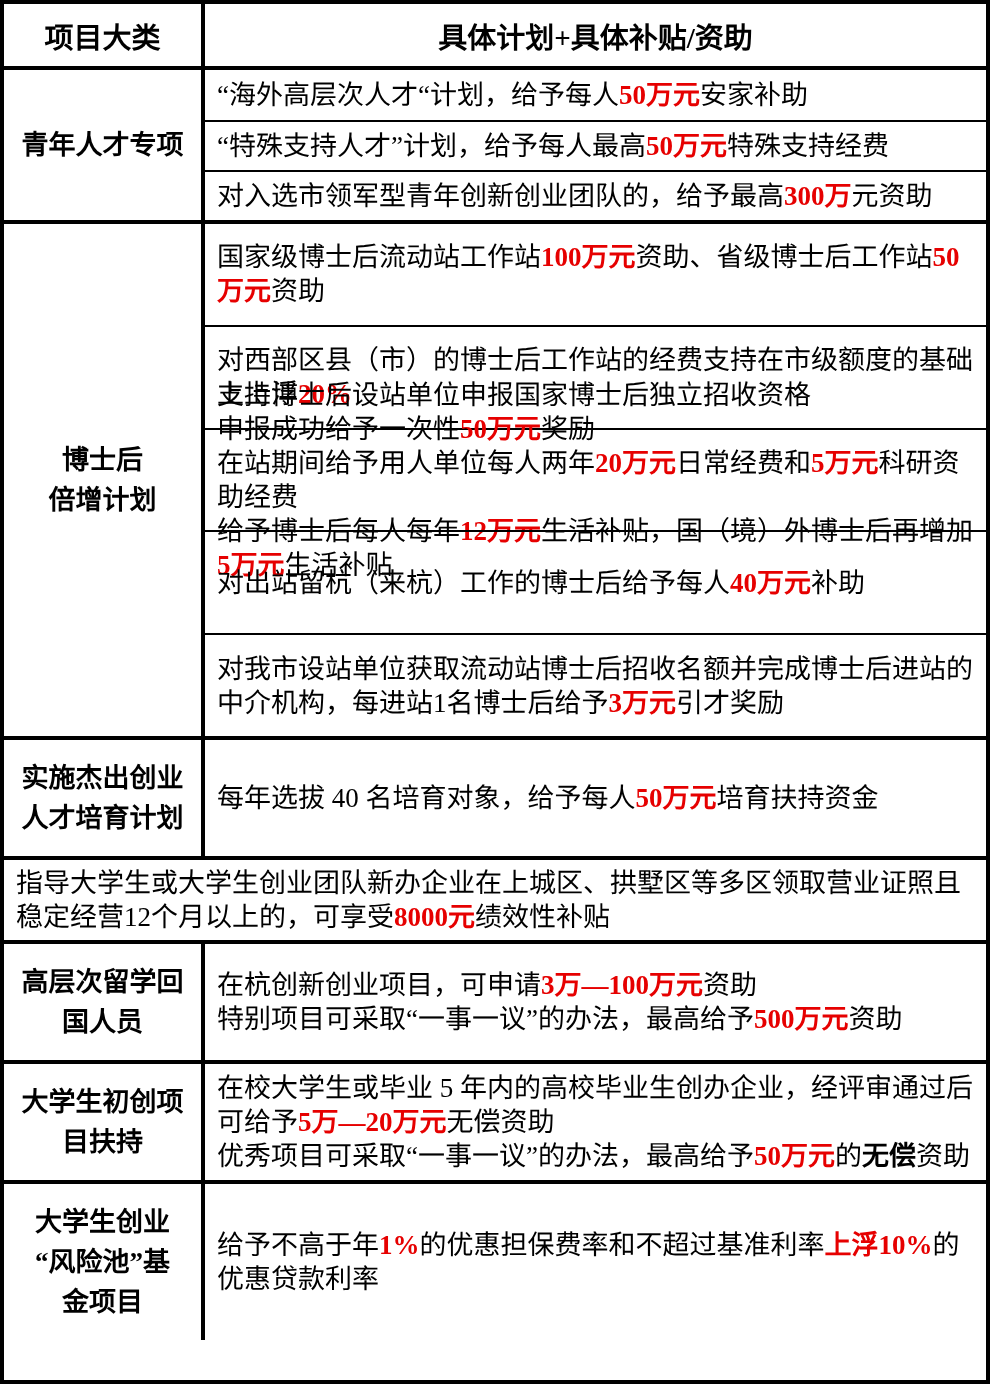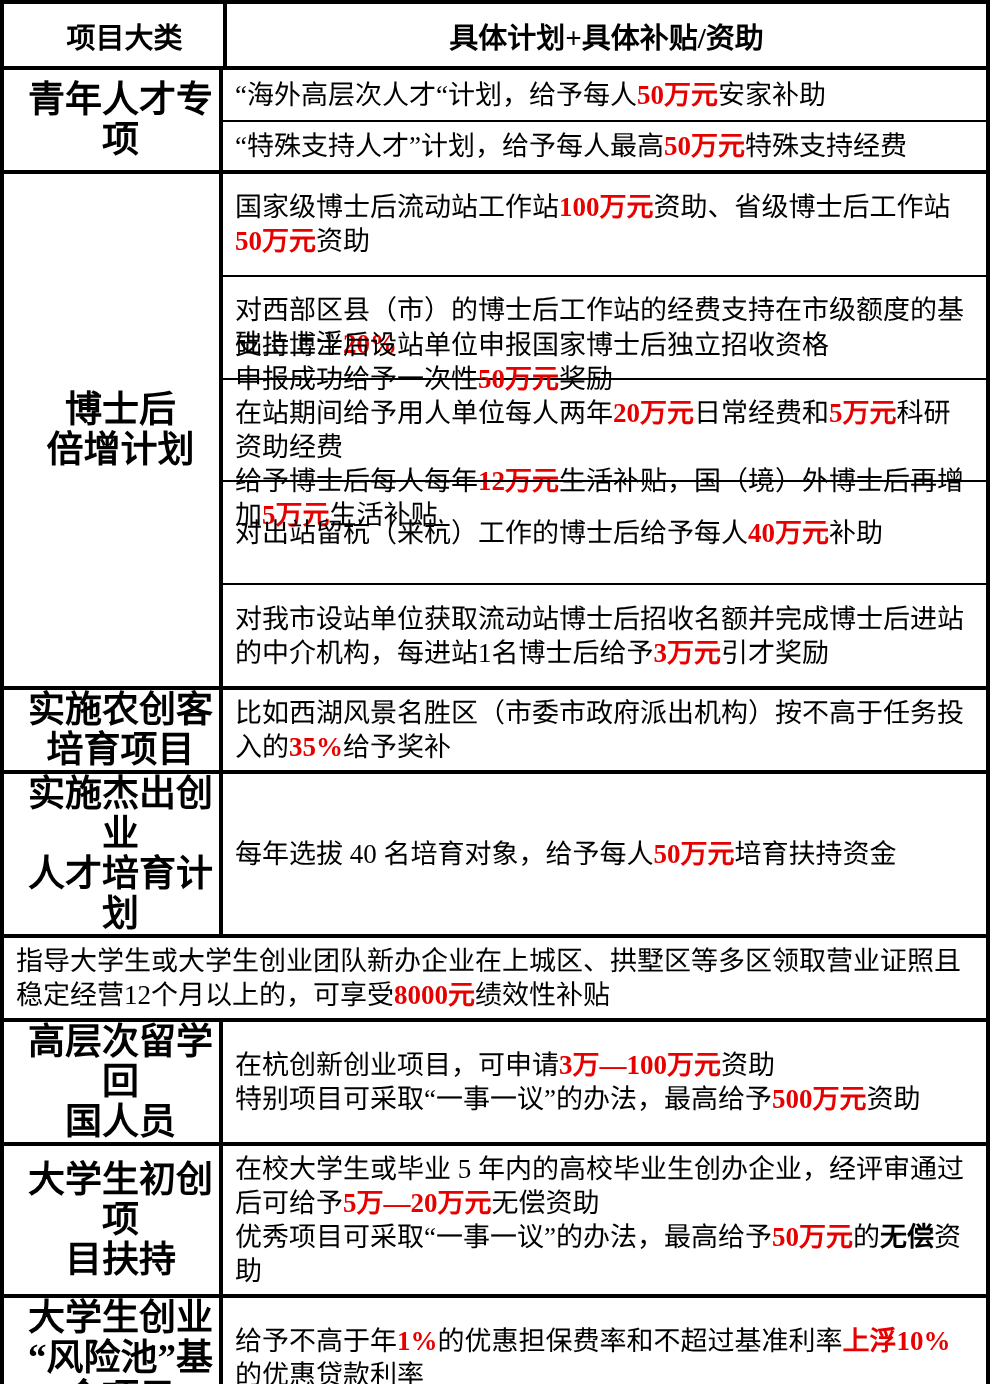--- a/index.html
+++ b/index.html
@@ -21,35 +21,34 @@
   
   .hrow { display: flex; }
   .hcell {
     display: flex; align-items: center; justify-content: center;
     min-height: 62px;
     font-weight: 700;
     font-size: 29px;
     text-align: center;
     padding: 4px;
   }
-  .hcat { flex: 0 0 201px; border-right: 4px solid var(--ink); margin-left: 22px; }
+  .hcat { flex: 0 0 201px; border-right: 4px solid var(--ink); }
   .hdet { flex: 1; }
   
   .trow { display: flex; border-top: 4px solid var(--ink); }
   .cat {
     flex: 0 0 201px;
     border-right: 4px solid var(--ink);
     display: flex; align-items: center; justify-content: center;
     text-align: center;
     font-weight: 700;
-    font-size: 37px;
+    font-size: 27px;
     line-height: 40px;
     white-space: pre-line;
-    padding: 0 4px;
-    margin-left: 18px;
+    padding: 18px 4px;
   }
   .cells { flex: 1; display: flex; flex-direction: column; }
   .cell {
     flex: 1;
     display: flex; flex-direction: column; justify-content: center;
     min-height: 50px;
     padding: 6px 12px;
     font-size: 27px;
     line-height: 34px;
   }
@@ -71,20 +70,23 @@
 
   <div class="trow">
     <div class="cat">青年人才专项</div>
     <div class="cells">
       <div class="cell">
           <div class="para"><span class="run">“海外高层次人才“计划，给予每人</span><span class="red">50万元</span><span class="run">安家补助</span></div>
         </div>
       <div class="cell">
           <div class="para"><span class="run">“特殊支持人才”计划，给予每人最高</span><span class="red">50万元</span><span class="run">特殊支持经费</span></div>
         </div>
+      <div class="cell">
+          <div class="para"><span class="run">对入选市领军型青年创新创业团队的，给予最高</span><span class="red">300万</span><span class="run">元资助</span></div>
+        </div>
     </div>
   </div>
 
   <div class="trow">
     <div class="cat">博士后
 倍增计划</div>
     <div class="cells">
       <div class="cell">
           <div class="para"><span class="run">国家级博士后流动站工作站</span><span class="red">100万元</span><span class="run">资助、省级博士后工作站</span><span class="red">50万元</span><span class="run">资助</span></div>
         </div>
@@ -99,29 +101,20 @@
         </div>
       <div class="cell">
           <div class="para"><span class="run">对出站留杭（来杭）工作的博士后给予每人</span><span class="red">40万元</span><span class="run">补助</span></div>
         </div>
       <div class="cell">
           <div class="para"><span class="run">对我市设站单位获取流动站博士后招收名额并完成博士后进站的中介机构，每进站1名博士后给予</span><span class="red">3万元</span><span class="run">引才奖励</span></div>
         </div>
     </div>
   </div>
 
-  <div class="trow">
-    <div class="cat">实施农创客
-培育项目</div>
-    <div class="cells">
-      <div class="cell">
-          <div class="para"><span class="run">比如西湖风景名胜区（市委市政府派出机构）按不高于任务投入的</span><span class="red">35%</span><span class="run">给予奖补</span></div>
-        </div>
-    </div>
-  </div>
 
   <div class="trow">
     <div class="cat">实施杰出创业
 人才培育计划</div>
     <div class="cells">
       <div class="cell">
           <div class="para"><span class="run">每年选拔 40 名培育对象，给予每人</span><span class="red">50万元</span><span class="run">培育扶持资金</span></div>
         </div>
     </div>
   </div>

